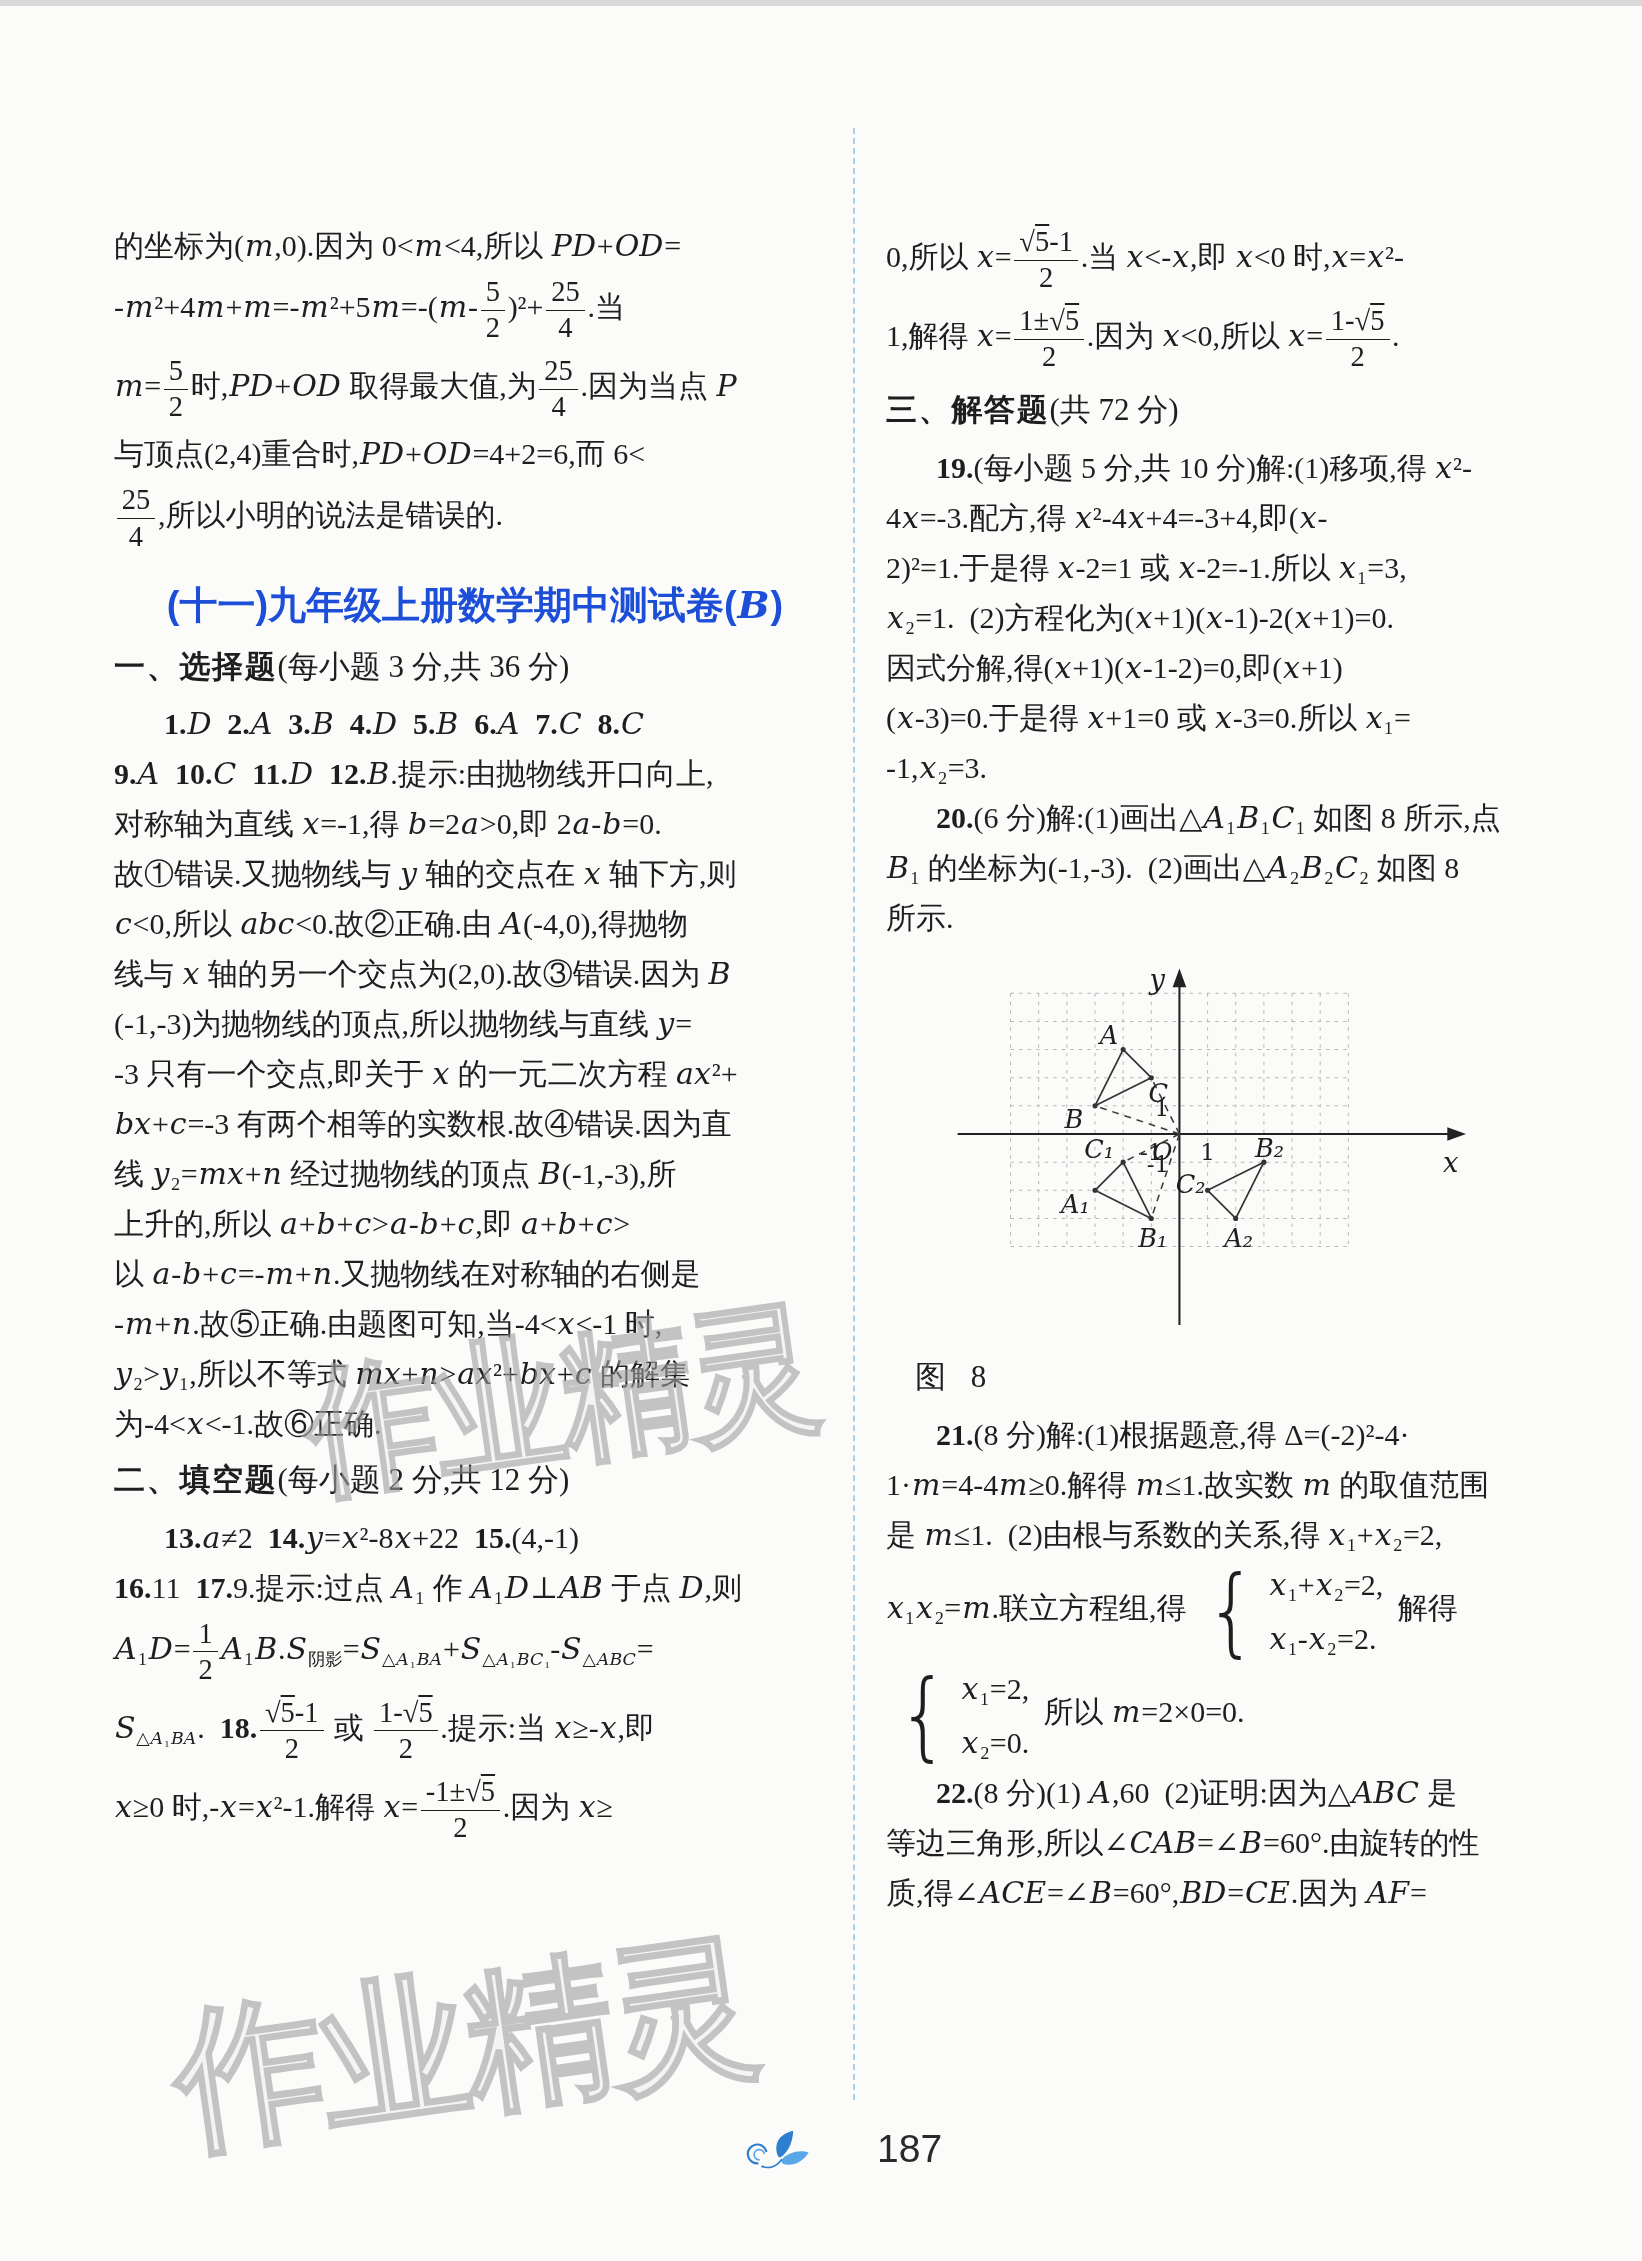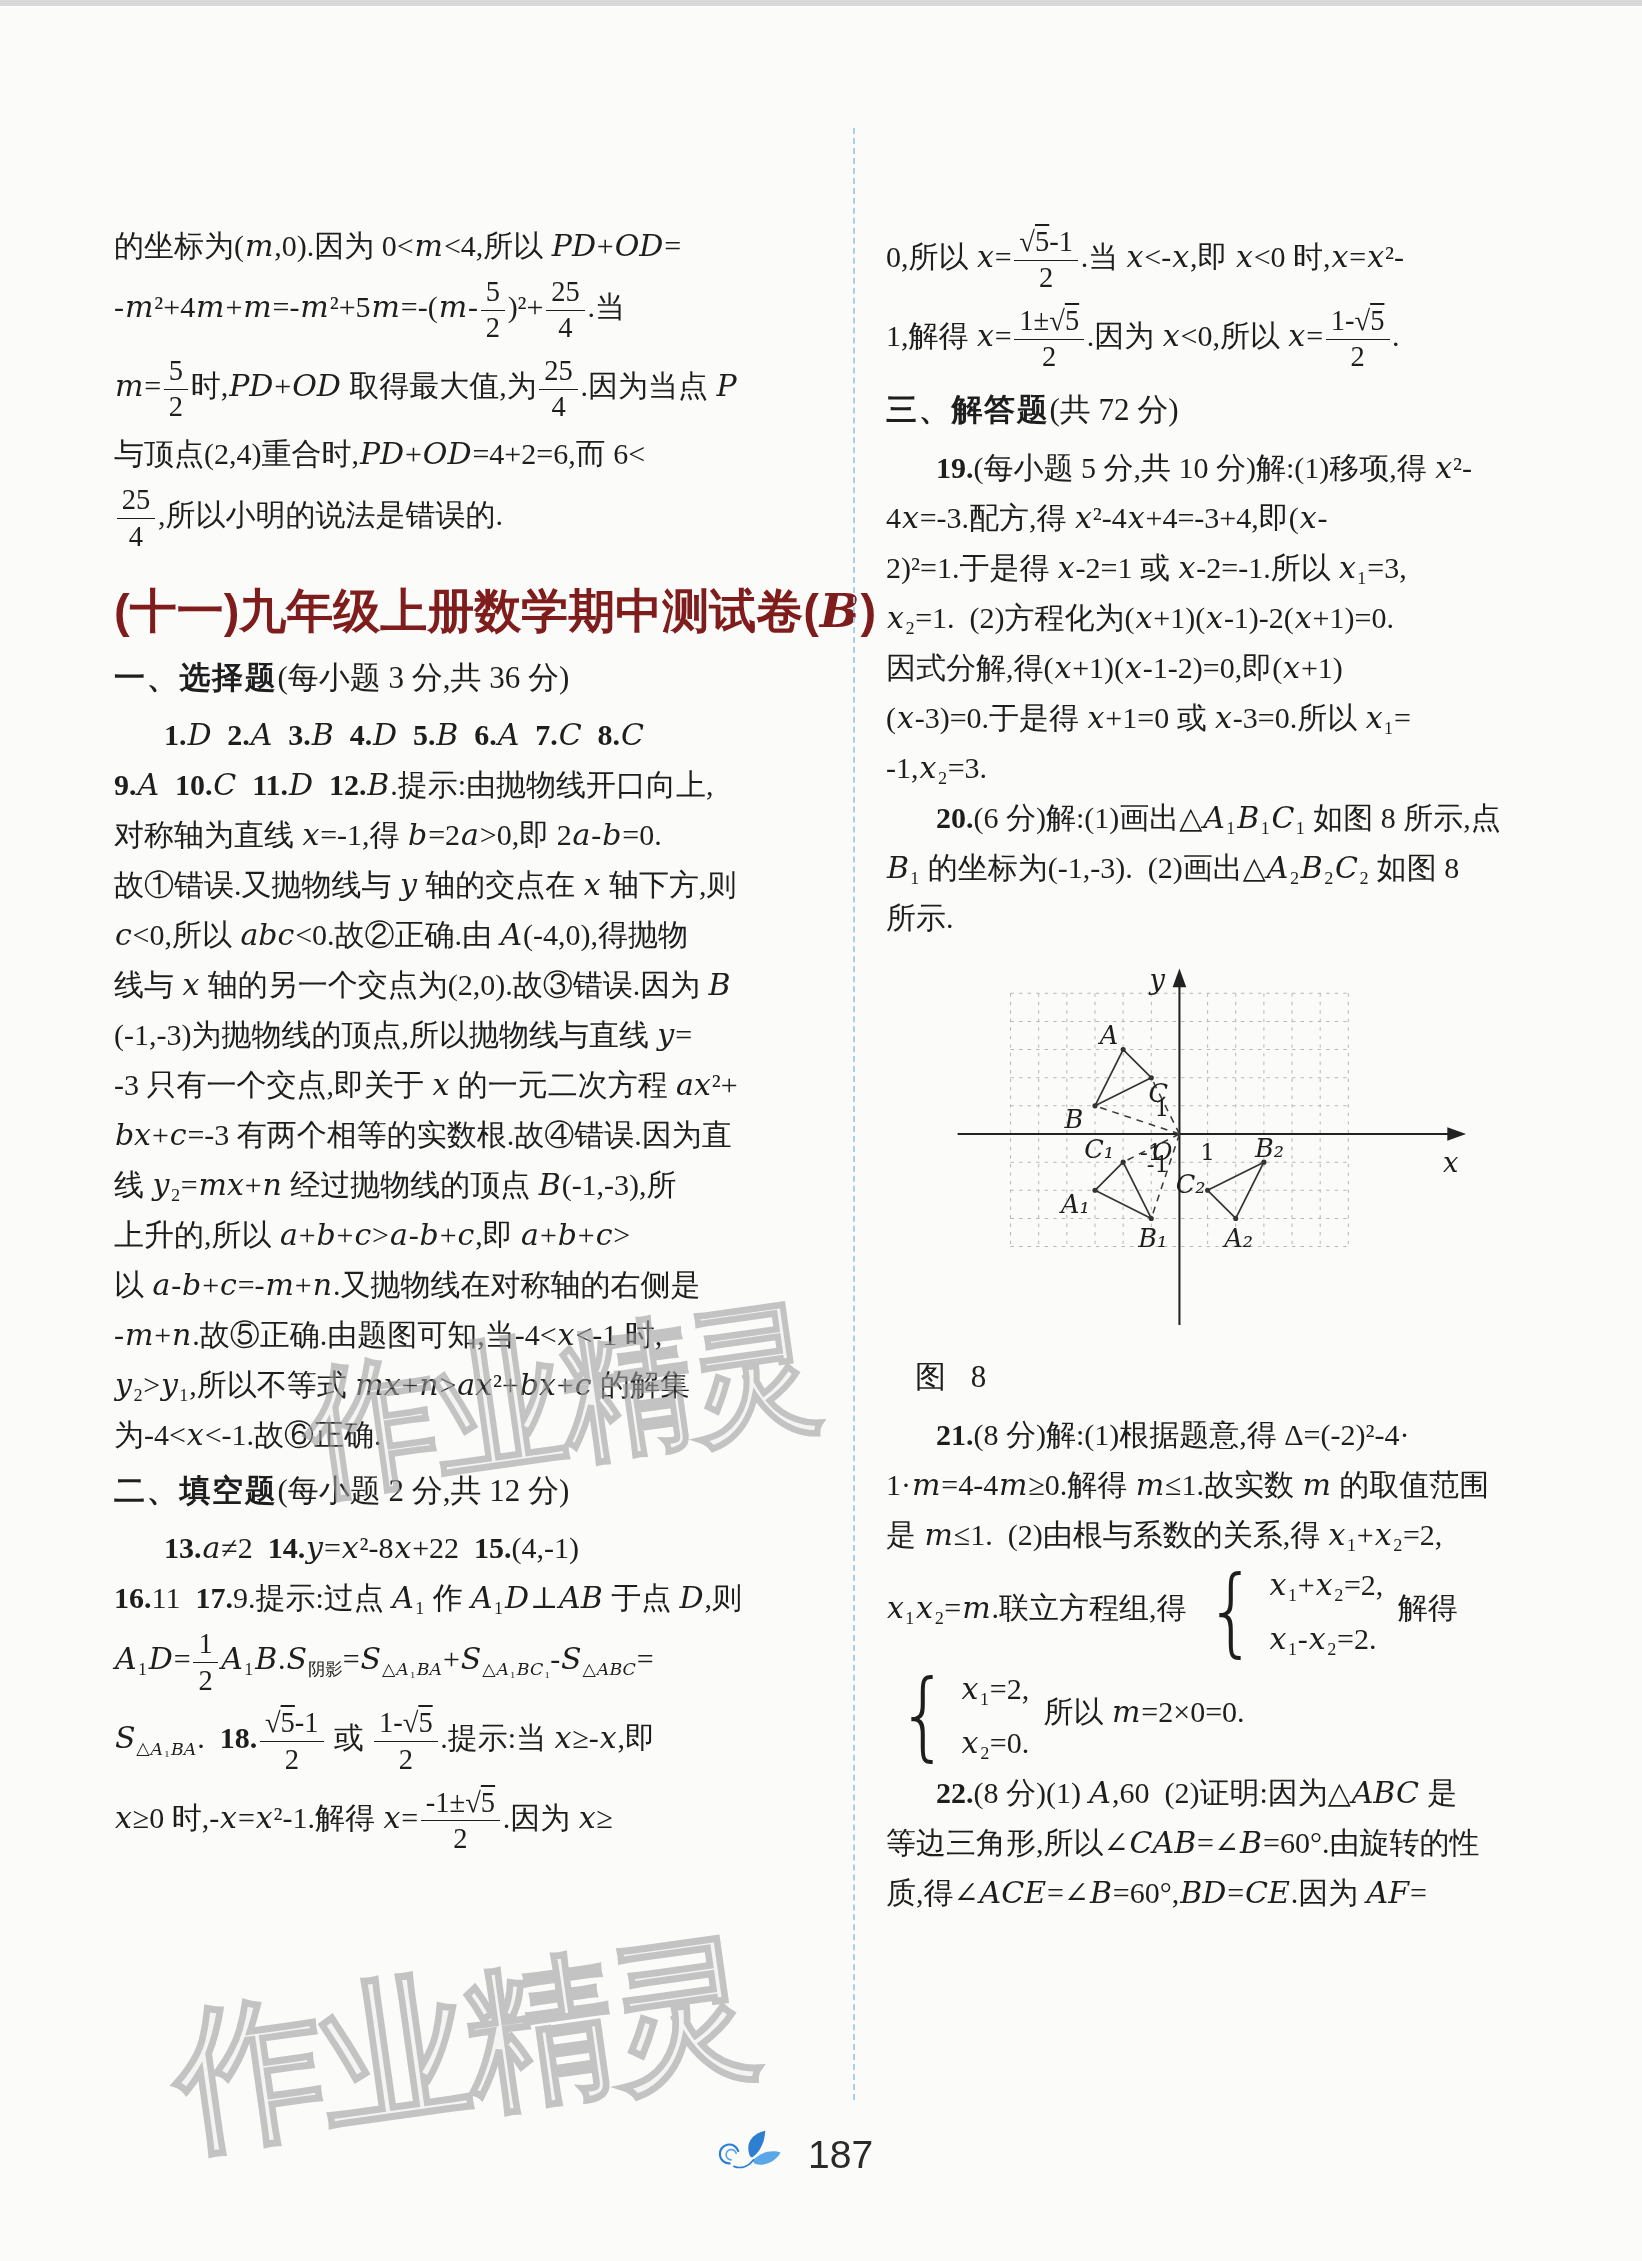--- a/index.html
+++ b/index.html
@@ -4,21 +4,21 @@
 <style>
   html,body{margin:0;padding:0;}
   body{width:1642px;height:2261px;position:relative;background:#fbfbfa;overflow:hidden;
        font-family:"Liberation Serif","DejaVu Serif",serif;color:#1e1e1e;}
   #top-strip{position:absolute;left:0;top:0;width:100%;height:6px;background:#d8d8d8;}
   .col{position:absolute;top:215px;width:722px;}
   #col-left{left:114px;}
   #col-right{left:886px;}
   .line{font-size:30px;margin:11px 0;white-space:nowrap;line-height:1.3;}
   .line.indent{padding-left:50px;}
-  .line.title{font-size:47px;font-weight:700;color:#7f1d1d;text-align:center;margin:27px 0 3px;
+  .line.title{font-size:38px;font-weight:700;color:#1d4ed8;text-align:center;margin:27px 0 3px;
               font-family:"Liberation Sans","DejaVu Sans",sans-serif;}
   .line.heading{font-size:31px;margin:17px 0;}
   .line.heading b{letter-spacing:1.7px;}
   .v{font-family:"DejaVu Serif","Liberation Serif",serif;font-style:italic;padding:0 0.9px;}
   .ss{font-size:0.58em;vertical-align:-0.35em;}
   .frac{display:inline-flex;flex-direction:column;align-items:center;vertical-align:middle;
         line-height:1.12;font-size:0.95em;margin:0 2.6px;text-align:center;}
   .frac .num{padding:0 5.1px 1.7px;border-bottom:1.7px solid #1d1d1d;}
   .frac .den{padding:1.7px 5.1px 0;}
   .rad .vin{text-decoration:overline;}
@@ -28,21 +28,21 @@
   .cases .rows{display:inline-flex;flex-direction:column;gap:15px;text-align:left;}
   .figwrap{margin:8.5px 0 0 29px;width:563px;}
   .caption{text-align:left;font-size:31px;margin:3.4px 0 17px;letter-spacing:8.5px;}
   #column-divider{position:absolute;left:853px;top:128px;height:1972px;width:0;
                   border-left:2.6px dashed #a6cdea;opacity:.95;}
   .wm{position:absolute;white-space:nowrap;font-family:"Liberation Sans","DejaVu Sans",sans-serif;
       font-weight:700;color:rgba(160,160,160,0.12);-webkit-text-stroke:2.1px #9f9f9f;
       opacity:.6;z-index:6;pointer-events:none;letter-spacing:-3.4px;}
   #wm1{left:282px;top:1304px;font-size:143px;transform:rotate(-8deg) scaleX(0.92);}
   #wm2{left:158px;top:1939px;font-size:157px;transform:rotate(-8deg) scaleX(0.95);}
-  #footer{position:absolute;left:712px;top:2127px;display:flex;align-items:center;gap:23px;}
+  #footer{position:absolute;left:740px;top:2127px;display:flex;align-items:flex-start;gap:64px;}
   #page-number{font-size:39px;color:#2a2a2a;font-family:"Liberation Sans","DejaVu Sans",sans-serif;}
   svg text{font-family:"DejaVu Serif","Liberation Serif",serif;}
 </style>
 </head>
 <body>
 
 <div id="top-strip"></div>
 
 <div id="col-left" class="col">
     <div class="line ">的坐标为(<span class="v">m</span>,0).因为 0&lt;<span class="v">m</span>&lt;4,所以 <span class="v">PD</span>+<span class="v">OD</span>=</div>

